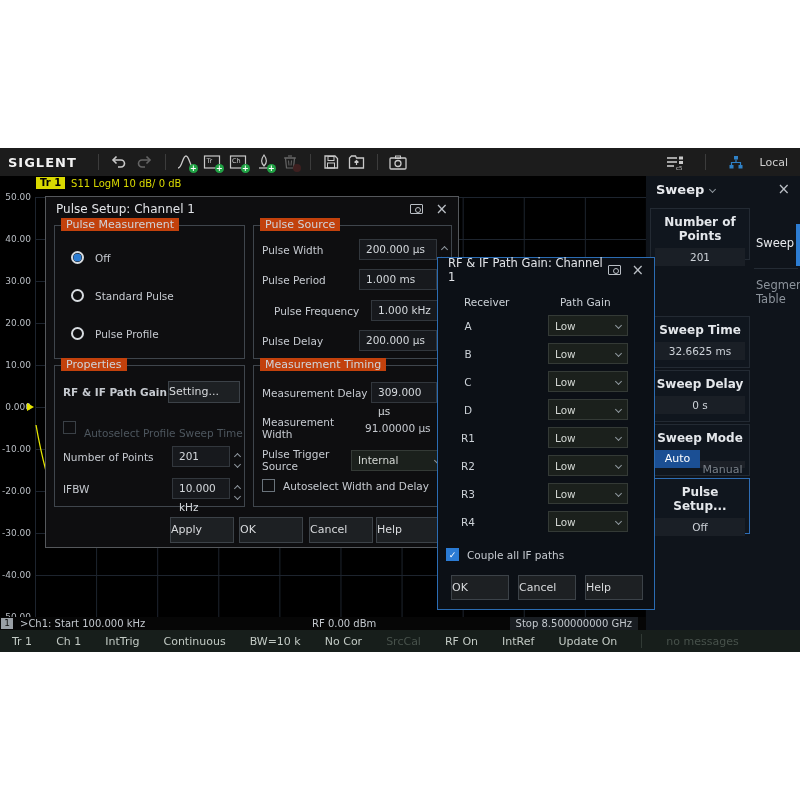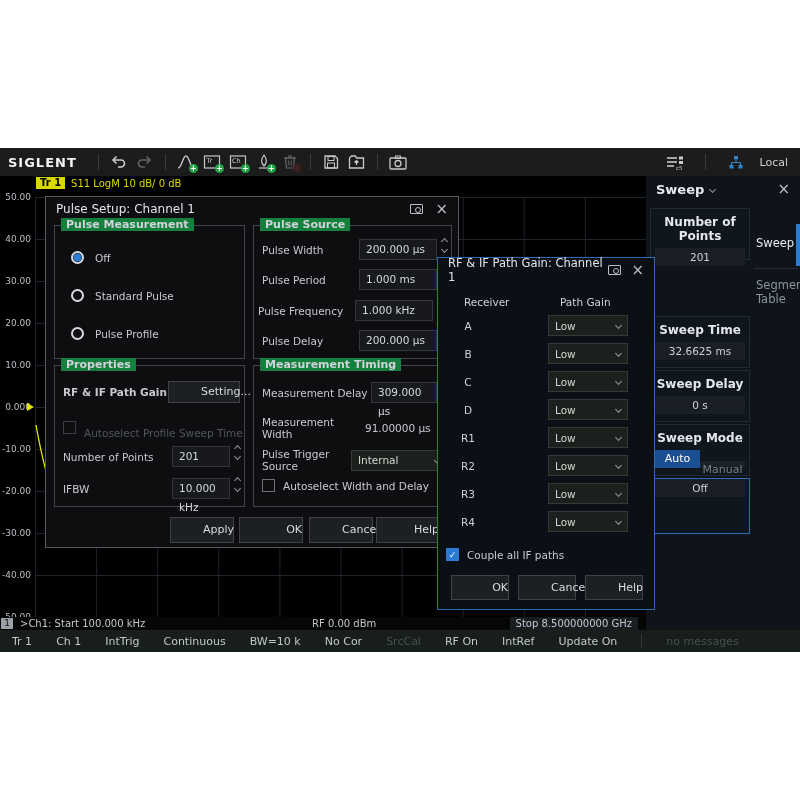--- a/index.html
+++ b/index.html
@@ -63,35 +63,35 @@
   .tabdiv { position:absolute; left:6px; right:2px; top:66px; height:1px; background:#242b34; }
   .sbtab { position:absolute; left:8px; top:76px; color:#8d949c; font-size:11.5px; line-height:14px; width:44px; }
 
   
   .dlg { position:absolute; background:#0e0e10; border:1px solid #55585c; }
   .dlgtitle { height:24px; display:flex; align-items:center; padding:0 10px; color:#e2e4e8; font-size:12px; }
   .dlgicons { margin-left:auto; display:flex; align-items:center; gap:12px; }
   .camicon { position:relative; width:13px; height:10px; border:1px solid #b9bec4; border-radius:1px; }
   .camicon::after { content:""; position:absolute; left:3.5px; top:1.5px; width:4px; height:4px; border:1px solid #b9bec4; border-radius:50%; }
   .fset { position:absolute; border:1px solid #3f454c; }
-  .legend { position:absolute; top:-8px; left:6px; background:#15803d; padding:0 5px; color:#d0d4da; font-size:11px;font-weight:bold; }
+  .legend { position:absolute; top:-8px; left:6px; background:#c2410c; padding:0 5px; color:#d0d4da; font-size:11px; }
   .row { position:absolute; display:flex; align-items:center; }
   .lbl { color:#c6cad0; font-size:10.5px; }
-  .spin { display:flex; align-items:flex-start; }
+  .spin { display:flex; align-items:flex-end; }
   .spinval { background:#17191d; border:1px solid #32373d; color:#d4d8dc; font-size:10.5px; height:21px; line-height:19px; padding:0 6px; }
   .chevcol { display:flex; flex-direction:column; gap:3px; margin-left:5px; }
   .chevU { width:5px; height:5px; border-left:1.4px solid #8f979e; border-top:1.4px solid #8f979e; transform:rotate(45deg); }
   .chevDn { width:5px; height:5px; border-left:1.4px solid #8f979e; border-top:1.4px solid #8f979e; transform:rotate(225deg); }
   .radio { width:13px; height:13px; border:2px solid #d8dce0; border-radius:50%; position:relative; flex:none; }
   .radio.sel::after { content:""; position:absolute; left:2px; top:2px; width:5px; height:5px; border-radius:50%; background:#2d7dd2; box-shadow:0 0 0 1.5px #2d7dd2; }
   .cb { width:13px; height:13px; border:1px solid #6a737b; background:transparent; flex:none; text-align:center; font-size:9px; line-height:12px; color:transparent; }
   .cb.checked { background:#2b7bd4; border-color:#2b7bd4; color:#fff; font-weight:bold; }
   .cb.disabled { border-color:#3a4046; }
   .lbl.disabled { color:#4d565e;margin-top:12px; }
-  .btn { position:absolute; height:26px; background:#1d2023; border:1px solid #3c4248; color:#d8dadd; font-size:11px; text-align:right; line-height:24px;padding-left:32px; }
+  .btn { position:absolute; height:26px; background:#1d2023; border:1px solid #3c4248; color:#d8dadd; font-size:11px; text-align:left; line-height:24px; }
   .ddown { display:flex; align-items:center; background:#1b201c; border:1px solid #343a36; height:21px; padding:0 6px; }
   .ddval { color:#d2d6d2; font-size:10.5px; flex:1; }
   .tridn { width:0; height:0; border-left:4px solid transparent; border-right:4px solid transparent; border-top:5px solid #9aa0a8; }
 
   
   .gdlg { border-color:#2b6cb3; background:#0c1016; }
   .ghead { position:absolute; color:#cdd2d8; font-size:10.5px; }
   .grecv { position:absolute; width:60px; text-align:center; color:#cdd2d8; font-size:10.5px; }
   .gdd { position:absolute; left:110px; width:80px; }
 </style>
@@ -265,20 +265,21 @@
       <div class="sgval">0 s</div>
     </div>
     <div class="sgroup" style="top:248px;height:52px">
       <div class="sglabel">Sweep Mode</div>
       <div class="toggle">
         <span class="on">Auto</span>
         <span class="off">Manual</span>
       </div>
     </div>
     <div class="sgroup blueborder" style="top:302px;height:56px">
+      <div class="sglabel">Pulse Setup...</div>
       <div class="sgval">Off</div>
     </div>
 
     <div class="sbtabs">
       <span class="sbtab-active">Sweep</span>
       <span class="tabbar"></span>
       <span class="tabdiv"></span>
       <span class="sbtab">Segment Table</span>
     </div>
   </div>
@@ -323,21 +324,21 @@
       <div class="row" style="left:8px;top:43px;width:185px">
         <span class="lbl" style="flex:1">Pulse Period</span>
         <span class="spin">
             <span class="spinval" style="width:78px">1.000 ms</span>
             <span class="chevcol">
               <span class="chevU"></span>
               <span class="chevDn"></span>
             </span>
           </span>
       </div>
-      <div class="row" style="left:4px;top:74px;width:185px">
+      <div class="row" style="left:20px;top:74px;width:185px">
         <span class="lbl" style="flex:1">Pulse Frequency</span>
         <span class="spin">
             <span class="spinval" style="width:78px">1.000 kHz</span>
             <span class="chevcol">
               <span class="chevU"></span>
               <span class="chevDn"></span>
             </span>
           </span>
       </div>
       <div class="row" style="left:8px;top:104px;width:185px">

